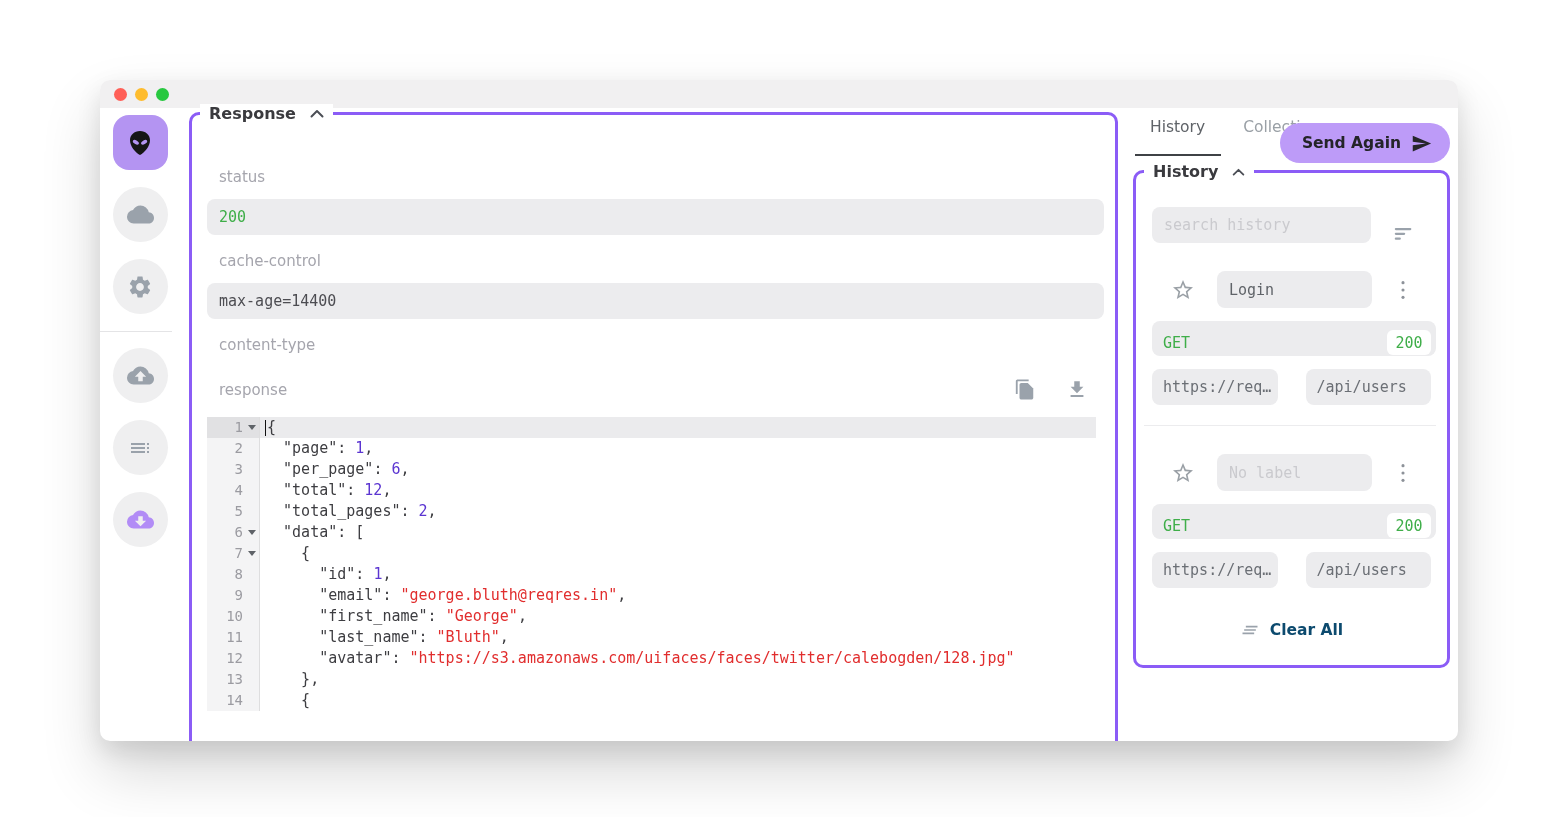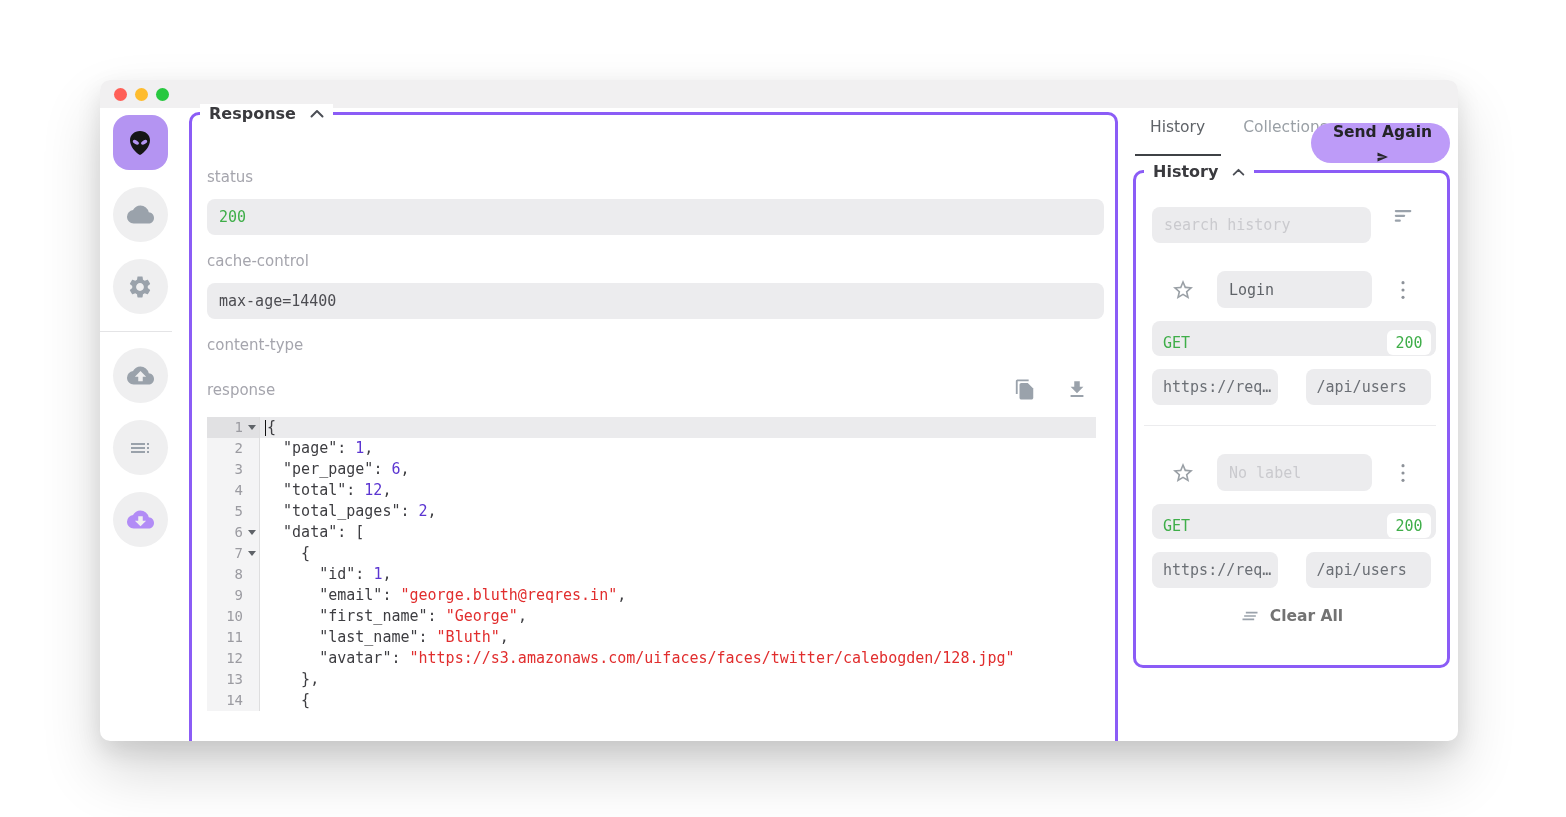--- a/index.html
+++ b/index.html
@@ -24,21 +24,21 @@
   .side-div{width:72px;height:1px;background:#e4e4e6;margin:0 0 16px 0;align-self:flex-start;}
 
   
   .fs{border:3px solid #8b5cf6;border-radius:10px;position:relative;background:#fff;}
   .fs-legend{position:absolute;top:-11px;left:8px;background:#fff;padding:0 9px;display:flex;
              align-items:center;gap:14px;font-weight:700;font-size:16px;color:#3a3a3e;}
 
   
   .main{flex:1;position:relative;padding-left:9px;}
   .response-fs{margin-top:4px;width:929px;height:660px;padding:36px 15px 0 15px;box-sizing:border-box;}
-  .f-label{font-size:15px;color:#a5a5ad;margin-top:17px;}
+  .f-label{font-size:15px;color:#a5a5ad;margin-top:17px;margin-left:12px;}
   .f-label:first-child{margin-top:0;}
   .f-input{margin-top:13px;height:36px;width:897px;box-sizing:border-box;background:#ececee;
            border-radius:8px;display:flex;align-items:center;padding:0 12px;font-size:15px;color:#4d4d52;}
   .f-input.green{color:#3fae49;}
   .resp-row{margin-top:24px;display:flex;align-items:center;width:897px;}
   .resp-icons{margin-left:auto;display:flex;gap:30px;padding-right:16px;}
   .icon-btn{cursor:pointer;display:flex;align-items:center;}
 
   
   .editor{margin-top:16px;width:889px;font-family:"DejaVu Sans Mono","Liberation Mono",monospace;
@@ -58,24 +58,24 @@
   .tok-s{color:#e12d2d}
 
   
   .right{width:333px;flex:none;position:relative;}
   .tabs{display:flex;gap:38px;padding:10px 0 0 25px;font-size:15.5px;}
   .tab{color:#9aa0a6;cursor:pointer;position:relative;padding-bottom:6px;}
   .tab.active{color:#5f6368;}
   .tab.active::after{content:"";position:absolute;left:-15px;right:-16px;bottom:-14px;height:2px;background:#3f4246;}
   .send-btn{position:absolute;top:15px;right:8px;height:40px;border:none;border-radius:20px;
             background:#bd9bf8;display:flex;align-items:center;gap:10px;padding:0 18px 0 22px;
-            font-family:inherit;font-weight:700;font-size:15.5px;color:#242428;cursor:pointer;z-index:5;flex-direction:column;}
+            font-family:inherit;font-weight:700;font-size:15.5px;color:#242428;cursor:pointer;z-index:5;}
   .history-fs{position:absolute;top:62px;left:8px;right:8px;height:498px;box-sizing:border-box;
               padding:34px 16px 0 16px;}
-  .search-row{display:flex;align-items:flex-start;}
+  .search-row{display:flex;align-items:flex-end;}
   .search-input{width:219px;height:36px;box-sizing:border-box;background:#ececee;border:none;
                 border-radius:8px;padding:0 12px;font-size:15px;color:#5f6368;outline:none;}
   .search-input::placeholder{color:#cacace;}
   .sort-btn{margin-left:auto;margin-right:17px;cursor:pointer;display:flex;}
   .h-label-row{margin-top:28px;display:flex;align-items:center;}
   .h-label-row.second{}
   .star-btn{margin-left:19px;cursor:pointer;display:flex;}
   .label-input{margin-left:22px;width:155px;height:37px;box-sizing:border-box;background:#ececee;
                border:none;border-radius:8px;padding:0 12px;font-size:15px;color:#5f6368;outline:none;
                font-family:"DejaVu Sans Mono","Liberation Mono",monospace;}
@@ -83,22 +83,22 @@
   .dots-btn{margin-left:auto;margin-right:24px;cursor:pointer;display:flex;}
   .get-row{margin-top:13px;height:35px;width:284px;box-sizing:border-box;background:#ececee;
            border-radius:8px;display:flex;align-items:center;padding:8px 5px 0 11px;font-size:15px;}
   .method{color:#3fae49;}
   .status-badge{margin-left:auto;width:44px;height:25px;background:#fff;border-radius:6px;
                 display:flex;align-items:center;justify-content:center;color:#3fae49;font-size:15px;}
   .url-row{margin-top:13px;display:flex;gap:28px;font-size:15px;color:#6b6f75;}
   .url-box{height:36px;box-sizing:border-box;background:#ececee;border-radius:8px;display:flex;
            align-items:center;padding:0 11px;width:139px;white-space:nowrap;overflow:hidden;}
   .h-divider{margin-top:20px;border-top:1px solid #ececee;margin-left:-8px;margin-right:-5px;}
-  .clear-row{margin-top:18px;display:flex;align-items:center;justify-content:center;gap:10px;
-             color:#737373;font-weight:700;font-size:15.5px;cursor:pointer;}
+  .clear-row{margin-top:32px;display:flex;align-items:center;justify-content:center;gap:10px;
+             color:#0c4a6e;font-weight:700;font-size:15.5px;cursor:pointer;}
   svg{display:block;}
 </style>
 </head>
 <body>
 
 <div class="window">
 
   <div class="titlebar">
     <span class="tl red"></span>
     <span class="tl yellow"></span>

